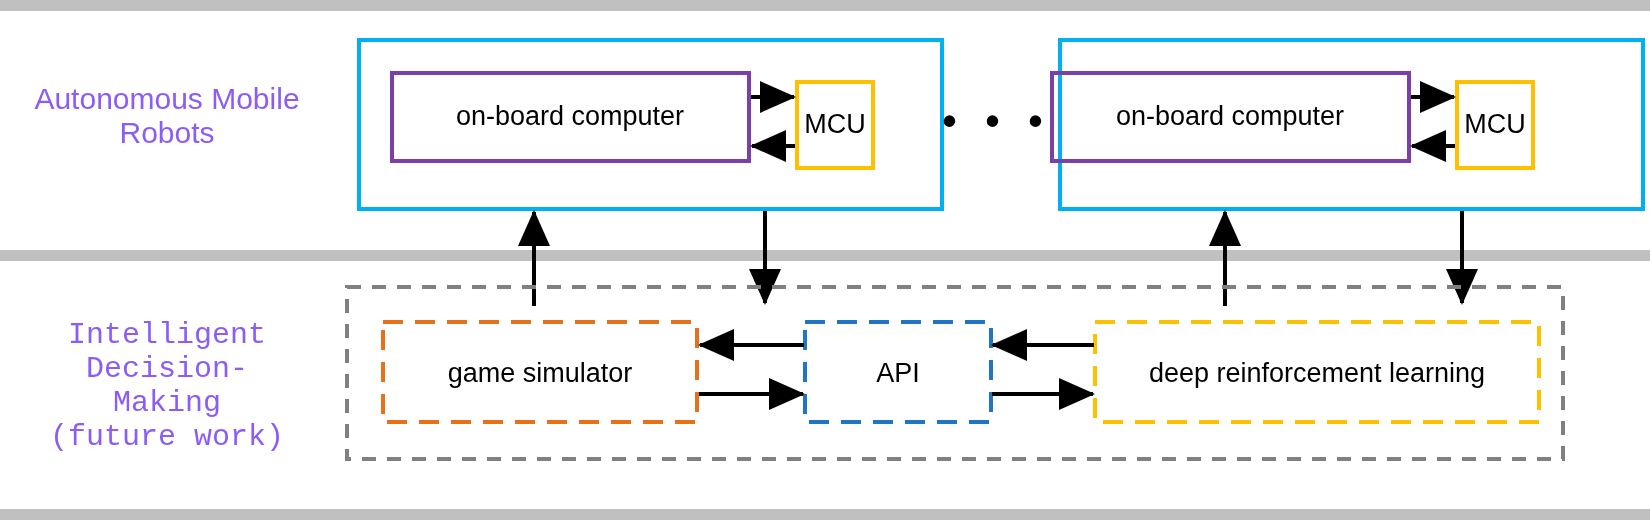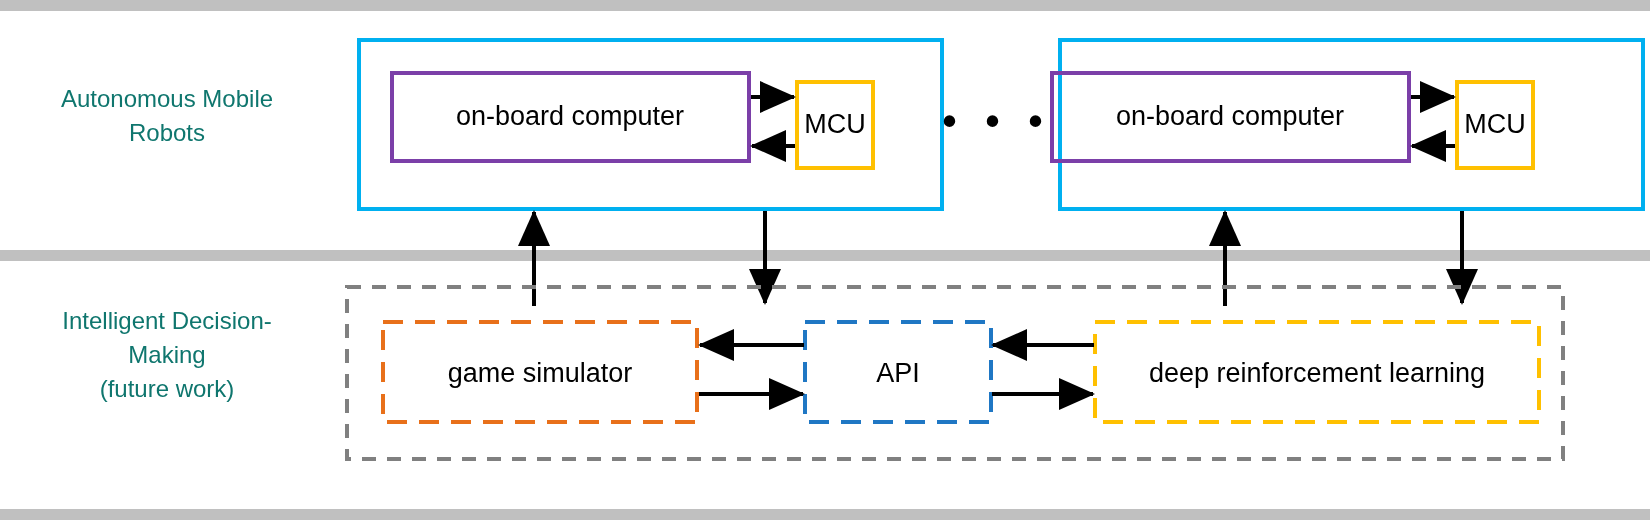--- a/index.html
+++ b/index.html
@@ -23,35 +23,36 @@
     width: 1650px;
     background: #c0c0c0;
   }
   #band-top    { top: 0px;   height: 11px; }
   #band-mid    { top: 250px; height: 11px; }
   #band-bottom { top: 509px; height: 11px; }
 
   .row-label {
     position: absolute;
     text-align: center;
-    color: #0f766e;
-    font-size: 24px;
+    color: #8b5cf6;
+    font-size: 30px;
     line-height: 34px;
     font-family: "Liberation Sans", sans-serif;
     white-space: pre-line;
   }
   #label-amr {
     left: 2px;
     top: 82px;
     width: 330px;
   }
   #label-idm {
     left: 2px;
-    top: 304px;
+    top: 318px;
     width: 330px;
+    font-family: Liberation Mono, monospace;
   }
 
   svg#diagram {
     position: absolute;
     left: 0;
     top: 0;
   }
   .box-text {
     font-family: "Liberation Sans", sans-serif;
     font-size: 27px;

